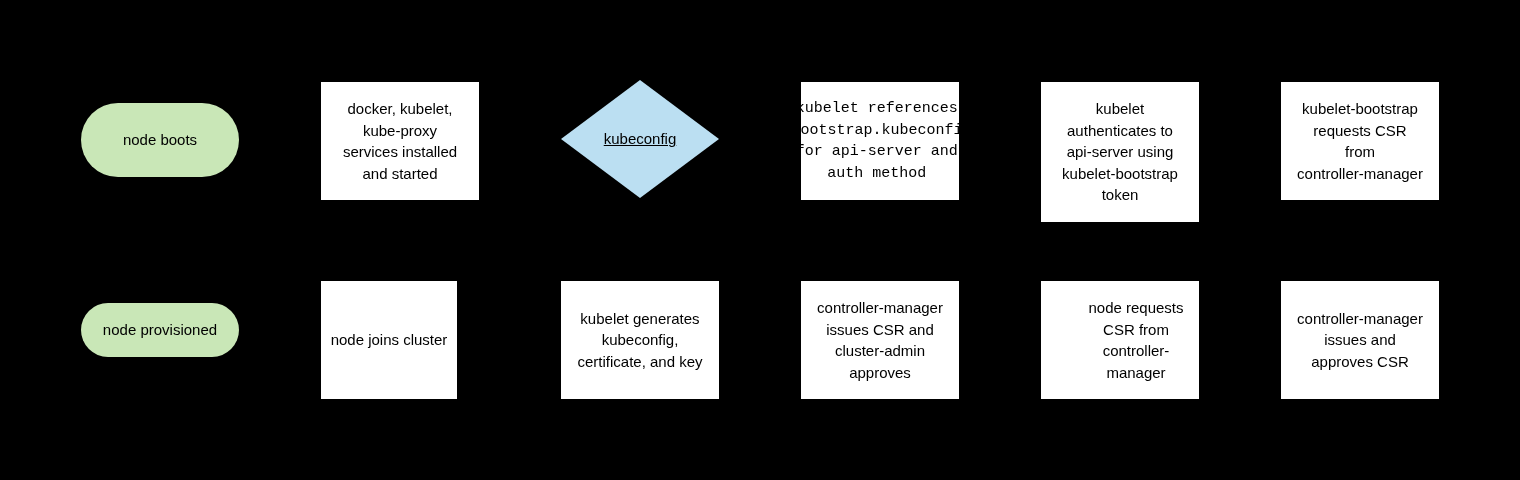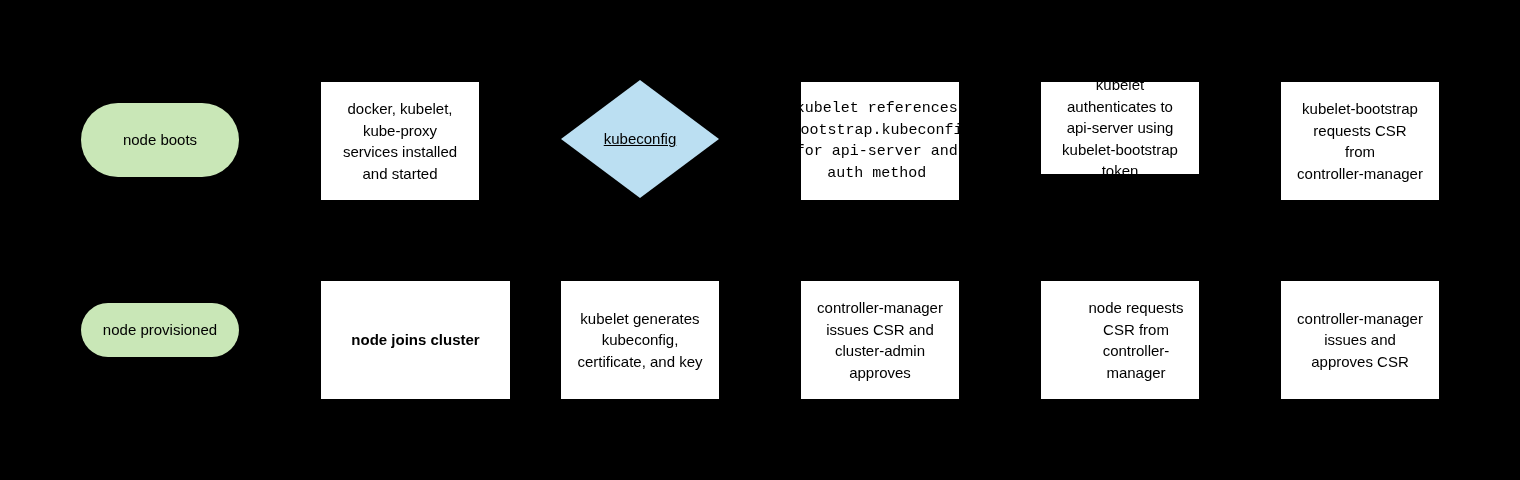--- a/index.html
+++ b/index.html
@@ -78,40 +78,40 @@
     <span class="node-label">kubeconfig</span>
   </div>
 
   <div class="node node-box" style="left:801px; top:82px; width:158px; height:118px;font-family:Liberation Mono, monospace;">
     <span class="node-label overflow">kubelet references
 bootstrap.kubeconfig
 for api-server and
 auth method</span>
   </div>
 
-  <div class="node node-box" style="left:1041px; top:82px; width:158px; height:92px;">
+  <div class="node node-box" style="left:1041px; top:82px; width:158px; height:140px;">
     <span class="node-label">kubelet
 authenticates to
 api-server using
 kubelet-bootstrap
 token</span>
   </div>
 
   <div class="node node-box" style="left:1281px; top:82px; width:158px; height:118px;">
     <span class="node-label">kubelet-bootstrap
 requests CSR
 from
 controller-manager</span>
   </div>
 
   <div class="node node-pill" style="left:81px; top:303px; width:158px; height:54px;justify-content:flex-end;">
     <span class="node-label">node provisioned</span>
   </div>
 
-  <div class="node node-box" style="left:321px; top:281px; width:189px; height:118px;font-weight:bold;">
+  <div class="node node-box" style="left:321px; top:281px; width:136px; height:118px;">
     <span class="node-label">node joins cluster</span>
   </div>
 
   <div class="node node-box" style="left:561px; top:281px; width:158px; height:118px;align-items:center;">
     <span class="node-label">kubelet generates
 kubeconfig,
 certificate, and key</span>
   </div>
 
   <div class="node node-box" style="left:801px; top:281px; width:158px; height:118px;">

